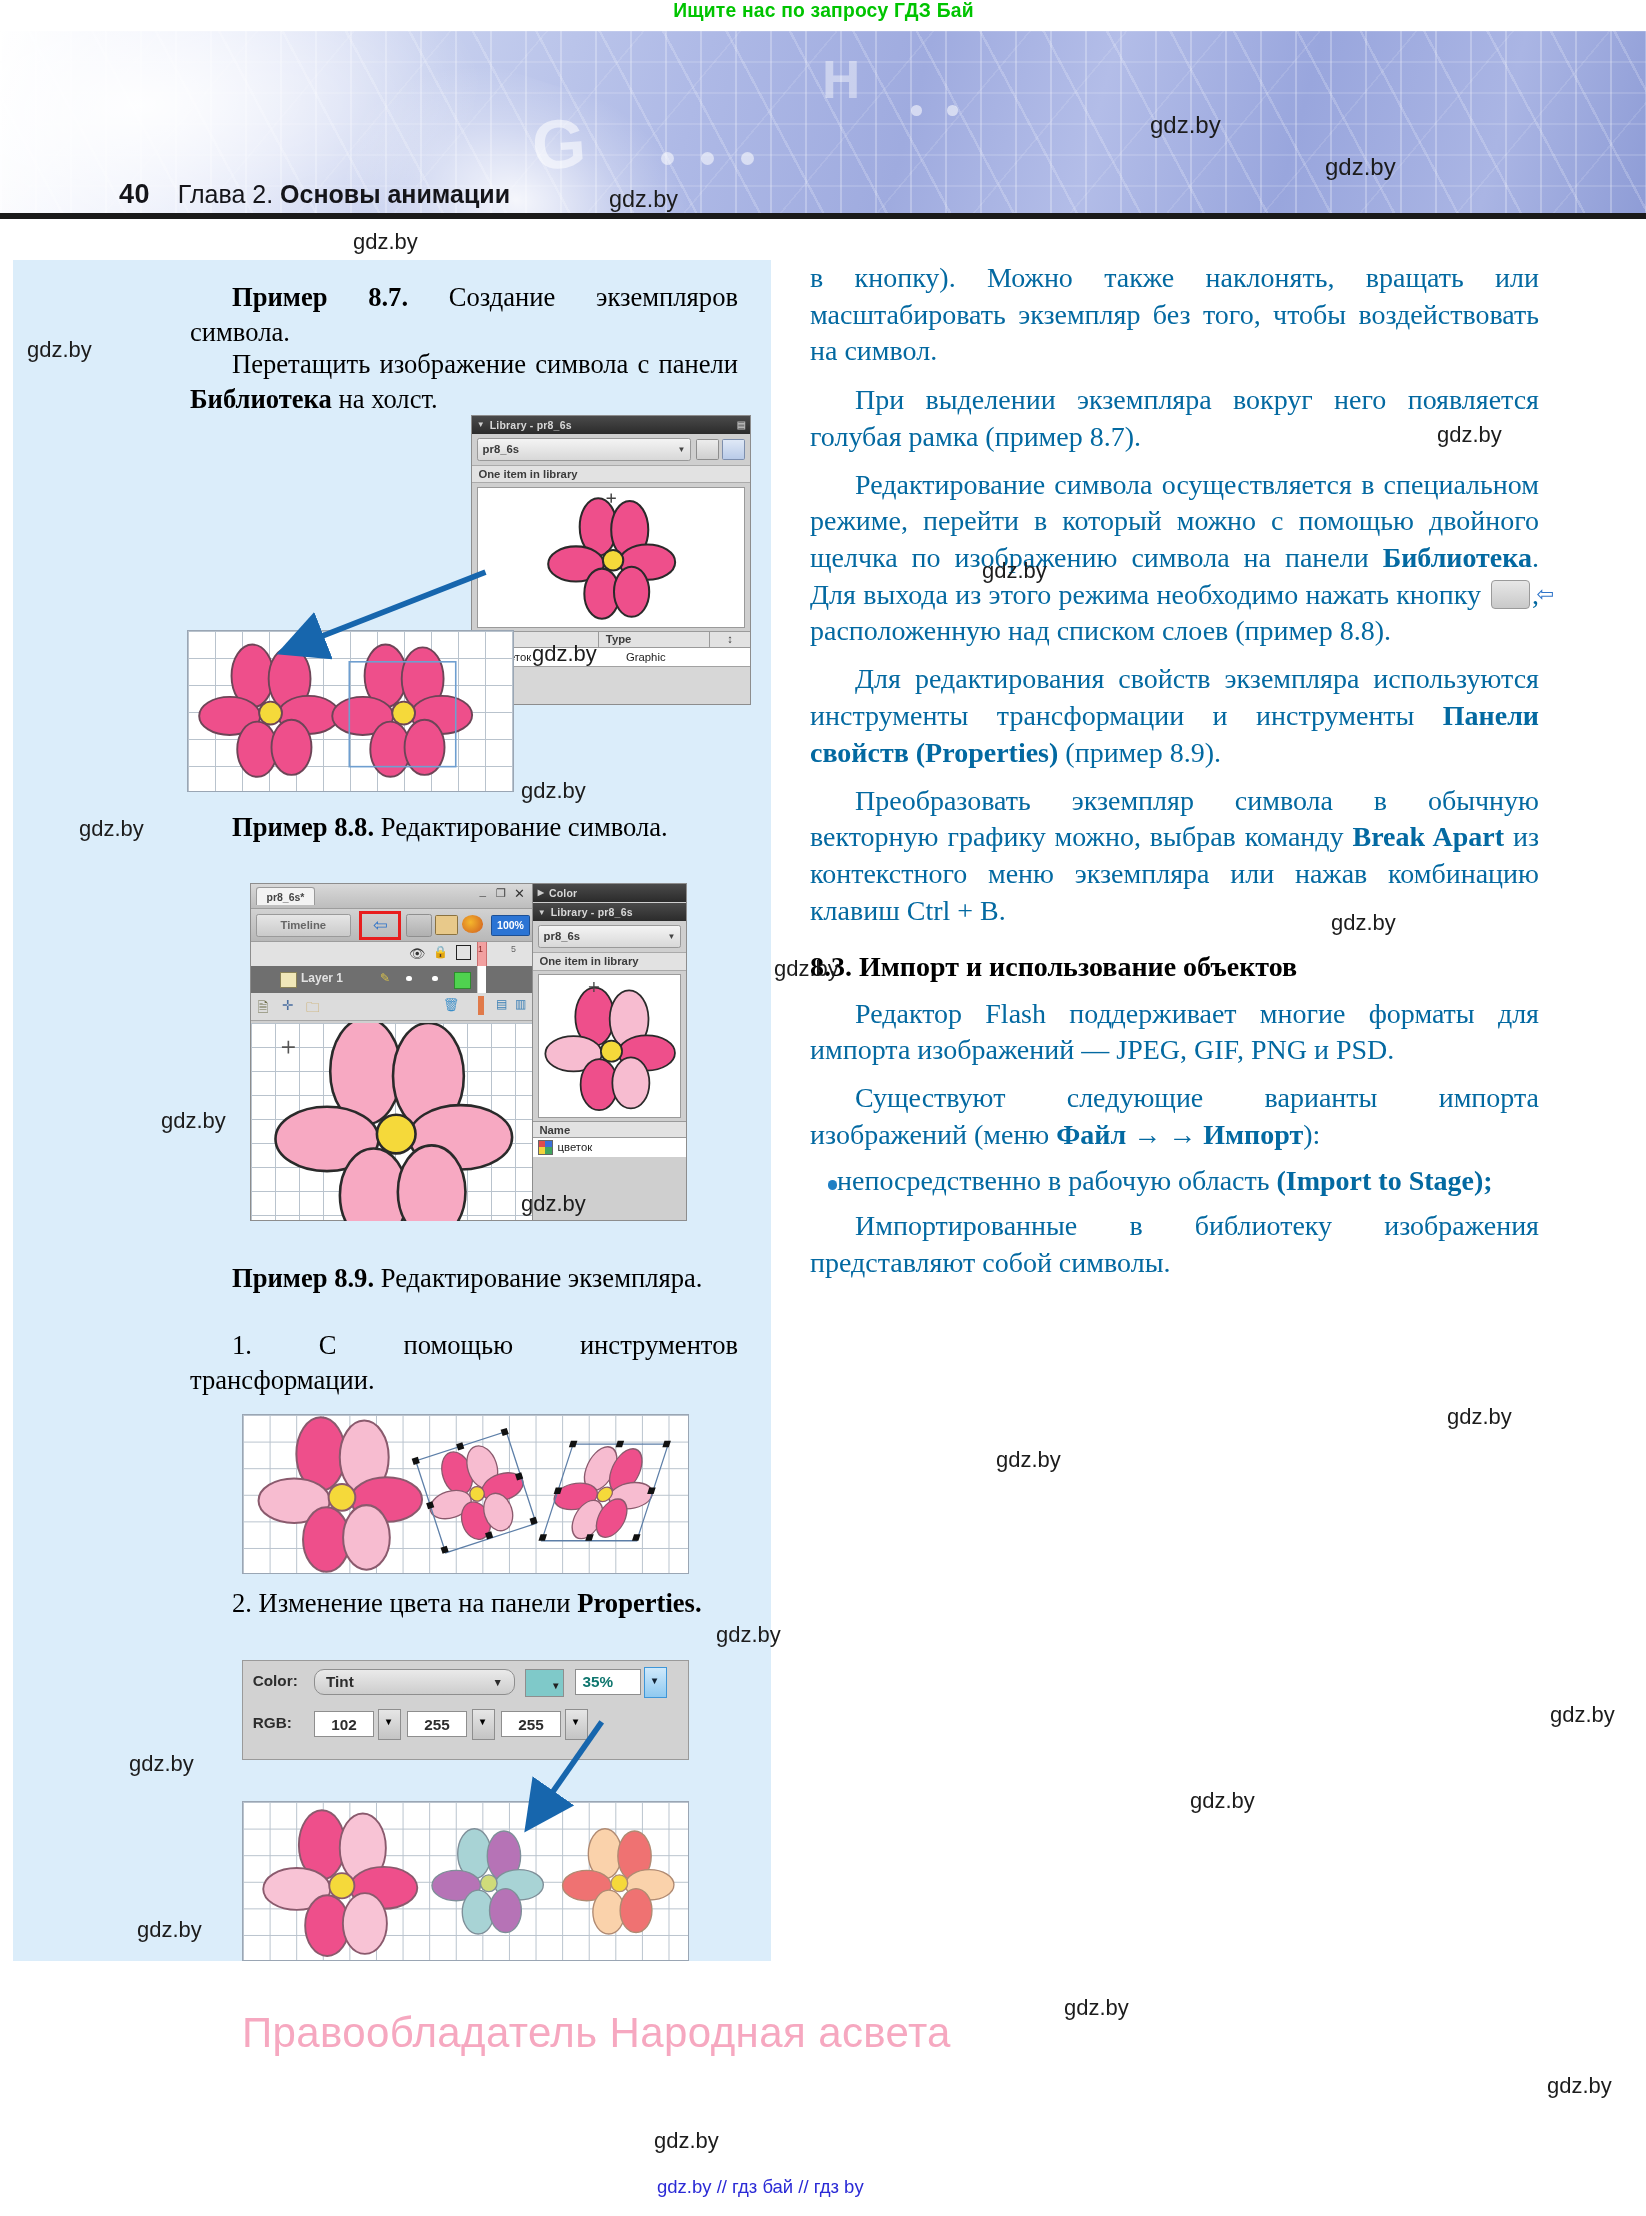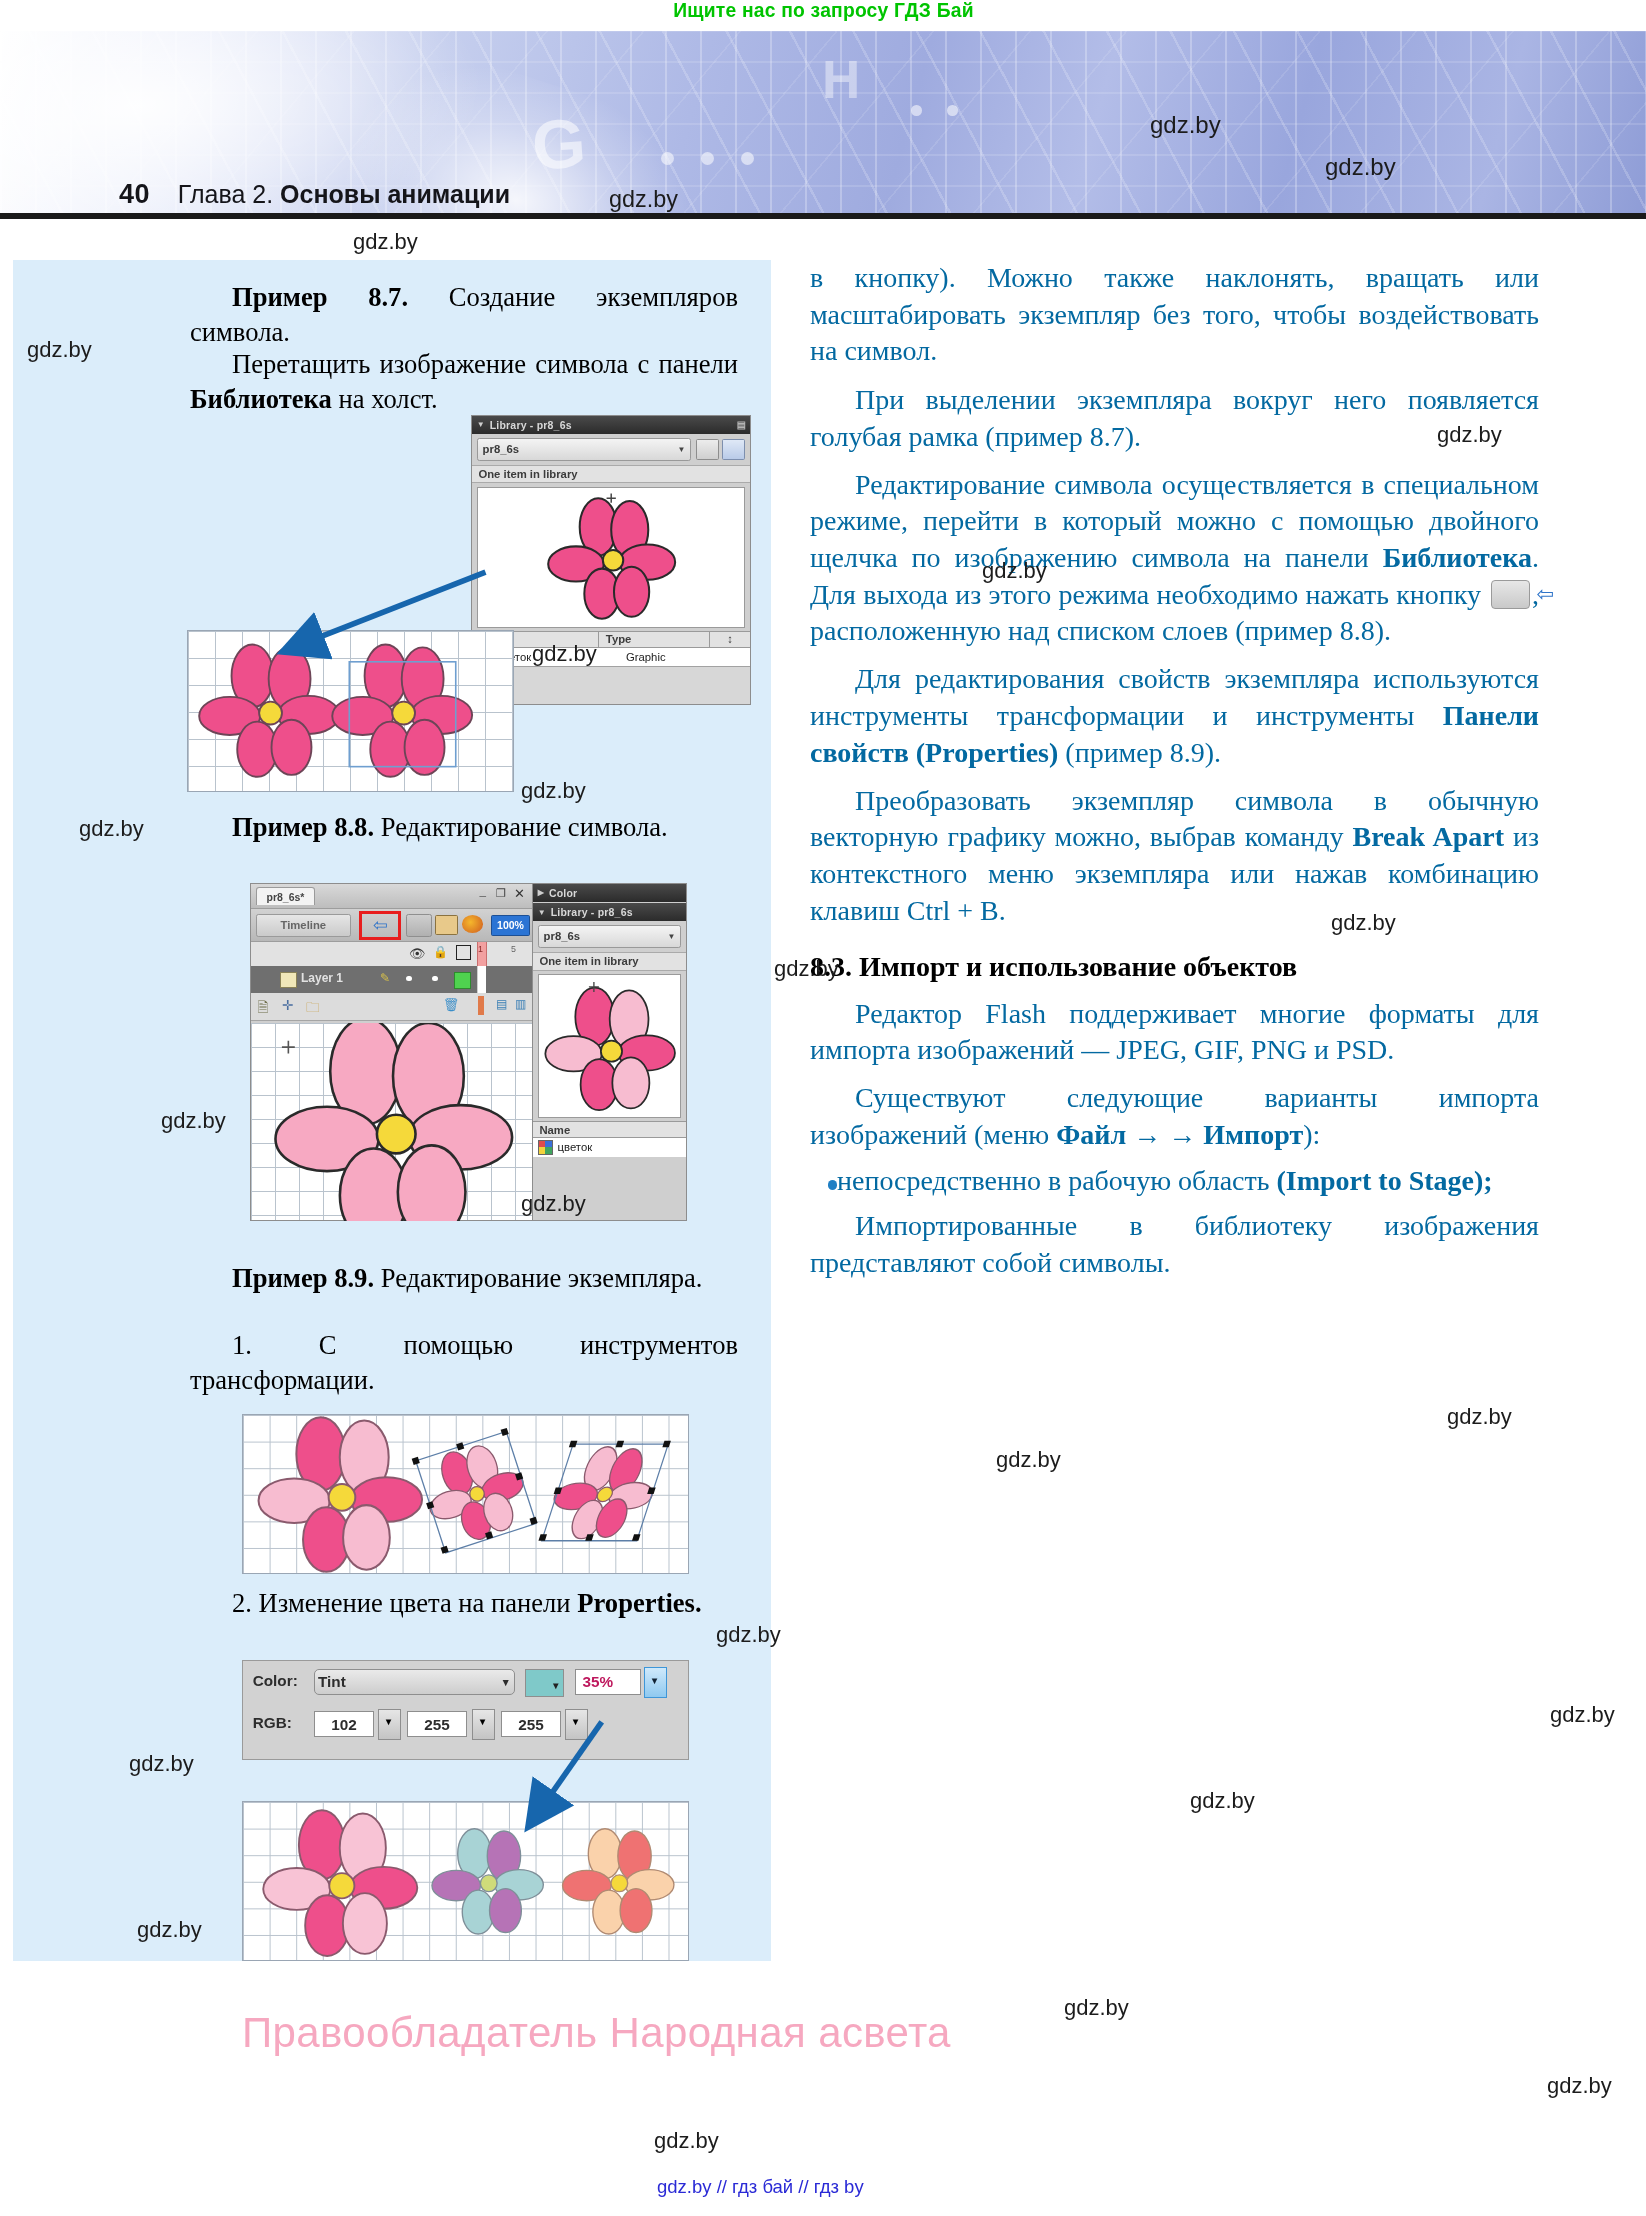--- a/index.html
+++ b/index.html
@@ -475,27 +475,27 @@
       </g>
     </svg>
   </div>
 
   <div class="lc-text" style="top:1586px;">
     <span class="indent"></span><span>2. Изменение цвета на панели </span><b>Properties.</b>
   </div>
 
   <div class="fig" style="left:242px;top:1660px;width:445px;height:98px;background:#d2d2d2;border:0.8px solid #9a9a9a;">
     <div style="position:absolute;left:9.7px;top:11.3px;font-family:'Liberation Sans',sans-serif;font-size:15.3px;font-weight:700;color:#2d2d2d;">Color:</div>
-    <div style="position:absolute;left:71px;top:8px;width:201px;height:26px;background:linear-gradient(#eaeaea,#cdcdcd);border:0.8px solid #8e8e8e;border-radius:5px;display:flex;align-items:center;padding:0 3px;font-family:'Liberation Sans',sans-serif;font-size:15.3px;font-weight:700;color:#2d2d2d;box-sizing:border-box;">
+    <div style="position:absolute;left:71px;top:8px;width:201px;height:26px;background:linear-gradient(#eaeaea,#cdcdcd);border:0.8px solid #8e8e8e;border-radius:10px;display:flex;align-items:center;padding:0 11px;font-family:'Liberation Sans',sans-serif;font-size:15.3px;font-weight:700;color:#2d2d2d;box-sizing:border-box;">
       <span>Tint</span>
       <span style="margin-left:auto;font-size:10.5px;">▼</span>
     </div>
     <div style="position:absolute;left:282px;top:8px;width:37px;height:26px;border:0.8px solid #8e8e8e;background:#7fc9c9;"></div>
     <span style="position:absolute;left:308px;top:19.3px;font-size:9.7px;color:#222;">▼</span>
-    <div style="position:absolute;left:332px;top:8px;width:66px;height:26px;background:#fff;border:0.8px solid #8e8e8e;display:flex;align-items:center;padding:0 6.4px;font-family:'Liberation Sans',sans-serif;font-size:15.3px;font-weight:700;color:#be185d;box-sizing:border-box;">
+    <div style="position:absolute;left:332px;top:8px;width:66px;height:26px;background:#fff;border:0.8px solid #8e8e8e;display:flex;align-items:center;padding:0 6.4px;font-family:'Liberation Sans',sans-serif;font-size:15.3px;font-weight:700;color:#0f766e;box-sizing:border-box;">
       <span>35%</span>
     </div>
     <div style="position:absolute;left:401px;top:6.4px;width:21px;height:29px;background:linear-gradient(#cfe9fb,#8fc9f0);border:1.6px solid #3e96d8;">
       <span style="position:absolute;left:4.8px;top:6.4px;font-size:9.7px;color:#123;">▼</span>
     </div>
 
     <div style="position:absolute;left:9.7px;top:53px;font-family:'Liberation Sans',sans-serif;font-size:15.3px;font-weight:700;color:#2d2d2d;">RGB:</div>
     <div style="position:absolute;left:71px;top:50px;width:60px;height:26px;background:#fff;border:0.8px solid #8e8e8e;text-align:center;line-height:26px;font-family:'Liberation Sans',sans-serif;font-size:15.3px;font-weight:700;color:#2d2d2d;box-sizing:border-box;">102</div>
     <div style="position:absolute;left:135px;top:48px;width:21px;height:29px;background:linear-gradient(#e6e6e6,#c4c4c4);border:0.8px solid #8e8e8e;">
         <span style="position:absolute;left:4.8px;top:6.4px;font-size:9.7px;">▼</span>

